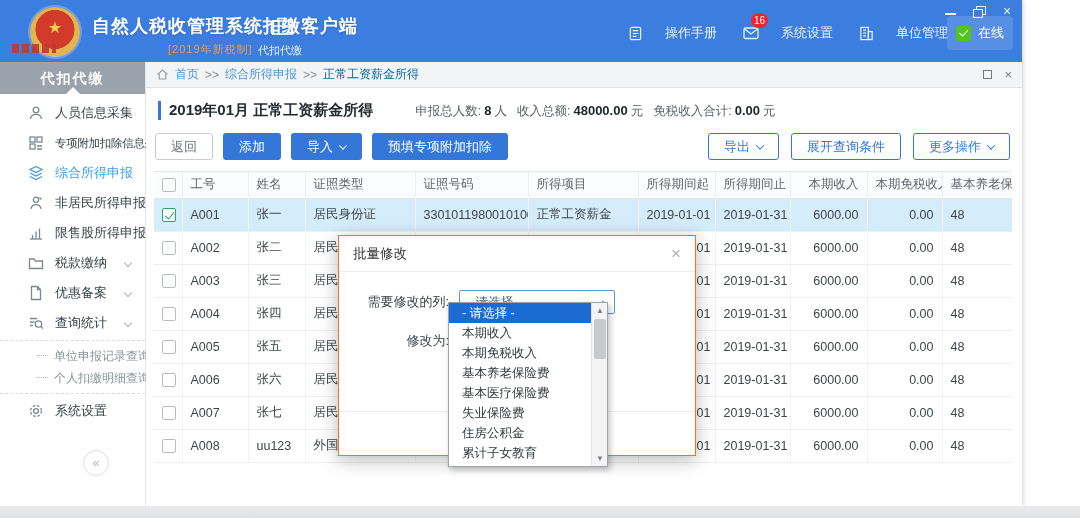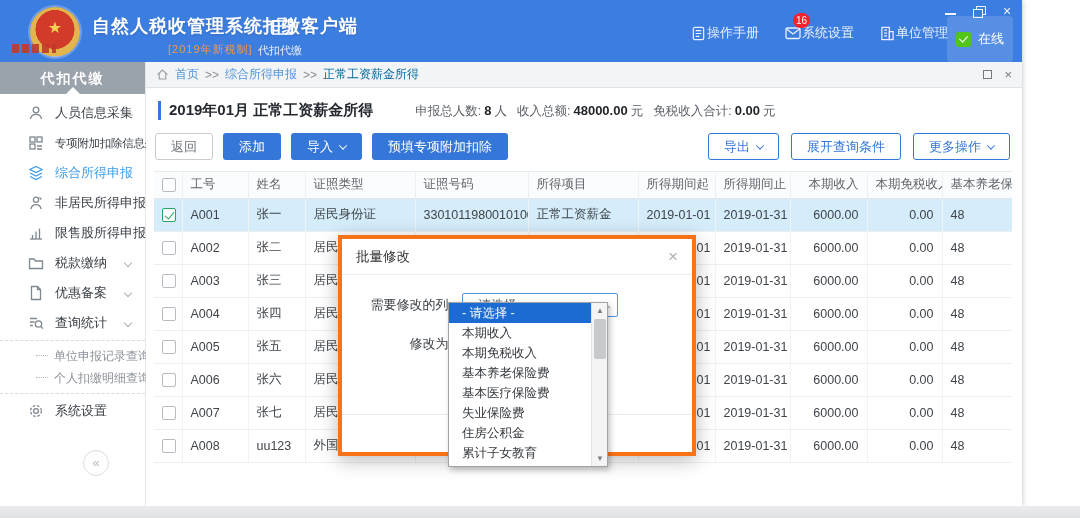--- a/index.html
+++ b/index.html
@@ -23,23 +23,23 @@
   .emblem .star { position:absolute; left:0; right:0; top:11px; text-align:center; color:#f4d152; font-size:16px; }
   .seal { position:absolute; left:12px; top:44px; width:44px; height:9px; opacity:.9;
           background:repeating-linear-gradient(90deg,#c0392b 0 7px, rgba(192,57,43,0) 7px 10px); }
 
   .app-title { position:absolute; left:92px; top:14px; color:#fff; font-size:18px; font-weight:bold; letter-spacing:1px; text-shadow:0 1px 2px rgba(0,0,0,.15); }
   .app-subtitle { position:absolute; left:168px; top:42px; color:#ef9a4d; font-size:11px; letter-spacing:1px; }
   .mode-icon { position:absolute; left:270px; top:16px; }
   .mode-label { position:absolute; left:258px; top:43px; color:#e8f0fb; font-size:11px; }
 
   .top-nav { position:absolute; right:74px; top:24px; display:flex; align-items:center; gap:26px; }
-  .nav-item { display:flex; align-items:center; gap:1px; color:#eaf1fc; font-size:13px; cursor:pointer; position:relative; }
+  .nav-item { display:flex; align-items:center; gap:22px; color:#eaf1fc; font-size:13px; cursor:pointer; position:relative; }
   .badge { position:absolute; left:8px; top:-11px; min-width:17px; height:15px; padding:0 3px; background:#f5222d; color:#fff; font-size:10px; line-height:15px; text-align:center; border-radius:8px; }
-  .online-panel { position:absolute; right:9px; top:16px; width:66px; height:46px; background:rgba(255,255,255,.14); border-radius:4px; display:flex; align-items:center; justify-content:center; gap:7px; color:#fff; font-size:13px; cursor:pointer; }
+  .online-panel { position:absolute; right:9px; top:16px; width:66px; height:34px; background:rgba(255,255,255,.14); border-radius:4px; display:flex; align-items:center; justify-content:center; gap:7px; color:#fff; font-size:13px; cursor:pointer; }
   .online-ico { width:15px; height:15px; background:#52c41a; border-radius:3px; position:relative; }
   .online-ico::after { content:""; position:absolute; left:4.5px; top:2.5px; width:4px; height:7px; border-right:1.6px solid #fff; border-bottom:1.6px solid #fff; transform:rotate(42deg); }
 
   
   .sidebar { position:absolute; left:0; top:62px; width:146px; height:444px; background:#fff; border-right:1px solid #e3e6e9; }
   .side-header { position:relative; height:32px; background:#9aa2ab; color:#fff; font-size:14px; font-weight:bold; letter-spacing:2px; text-align:center; line-height:32px; }
   .side-header::after { content:""; position:absolute; left:50%; bottom:0; margin-left:-7px; border-left:7px solid transparent; border-right:7px solid transparent; border-bottom:7px solid #fff; }
   .menu { padding-top:4px; }
   .m-item { position:relative; height:30px; display:flex; align-items:center; padding-left:28px; gap:11px; font-size:13px; color:#3a4047; cursor:pointer; white-space:nowrap; }
   .m-item.small { font-size:11.5px; letter-spacing:-.3px; }
@@ -83,21 +83,21 @@
   col.c5{width:110px} col.c6{width:77px} col.c7{width:75px} col.c8{width:77px} col.c9{width:75px} col.c10{width:110px}
   th { height:26px; font-weight:normal; color:#5f656c; text-align:left; padding:0 8px; border-bottom:1px solid #e2e6ea; border-right:1px solid #edf0f2; background:#fbfcfd; white-space:nowrap; overflow:hidden; }
   td { height:33px; color:#3f454b; padding:0 8px; border-bottom:1px solid #eceff2; border-right:1px solid #f0f2f4; background:#fff; white-space:nowrap; overflow:hidden; }
   th.num, td.num { text-align:right; }
   tr.sel td { background:#d5ecfa; }
   .cb { display:inline-block; width:14px; height:14px; border:1px solid #b7bcc2; border-radius:2px; background:#fff; position:relative; vertical-align:middle; cursor:pointer; }
   .cb.on { border-color:#27a567; }
   .cb.on::after { content:""; position:absolute; left:4px; top:1.5px; width:4px; height:8px; border-right:1.7px solid #27a567; border-bottom:1.7px solid #27a567; transform:rotate(40deg); }
 
   
-  .modal { position:absolute; left:338px; top:235px; width:358px; height:221px; background:#fff; border:4px solid #f97316; box-shadow:0 4px 18px rgba(0,0,0,.28); z-index:20; }
+  .modal { position:absolute; left:338px; top:235px; width:358px; height:221px; background:#fff; border:1px solid #f97316; box-shadow:0 4px 18px rgba(0,0,0,.28); z-index:20; }
   .modal-head { height:36px; border-bottom:1px solid #ececec; display:flex; align-items:center; padding:0 14px; font-size:13.5px; color:#333; }
   .modal-close { margin-left:auto; color:#aeb2b6; font-size:17px; cursor:pointer; line-height:16px; }
   .form-row { display:flex; align-items:center; margin-top:18px; }
   .f-label { width:110px; text-align:right; font-size:13px; color:#3c4146; }
   .f-select { margin-left:10px; width:156px; height:24px; border:1px solid #5596dd; border-radius:2px; display:flex; align-items:center; padding:0 8px; font-size:12.5px; color:#55595e; cursor:pointer; background:#fff; }
   .f-select .up { margin-left:auto; width:6px; height:6px; border-right:1.3px solid #9aa0a6; border-bottom:1.3px solid #9aa0a6; transform:rotate(-135deg) translate(-2px,-2px); }
   .modal-footer { position:absolute; left:0; top:175px; width:100%; border-top:1px solid #ececec; height:45px; }
 
   
   .dropdown { position:absolute; left:448px; top:302px; width:160px; height:165px; background:#fff; border:1px solid #9fa4a9; box-shadow:2px 3px 6px rgba(0,0,0,.25); z-index:21; }

